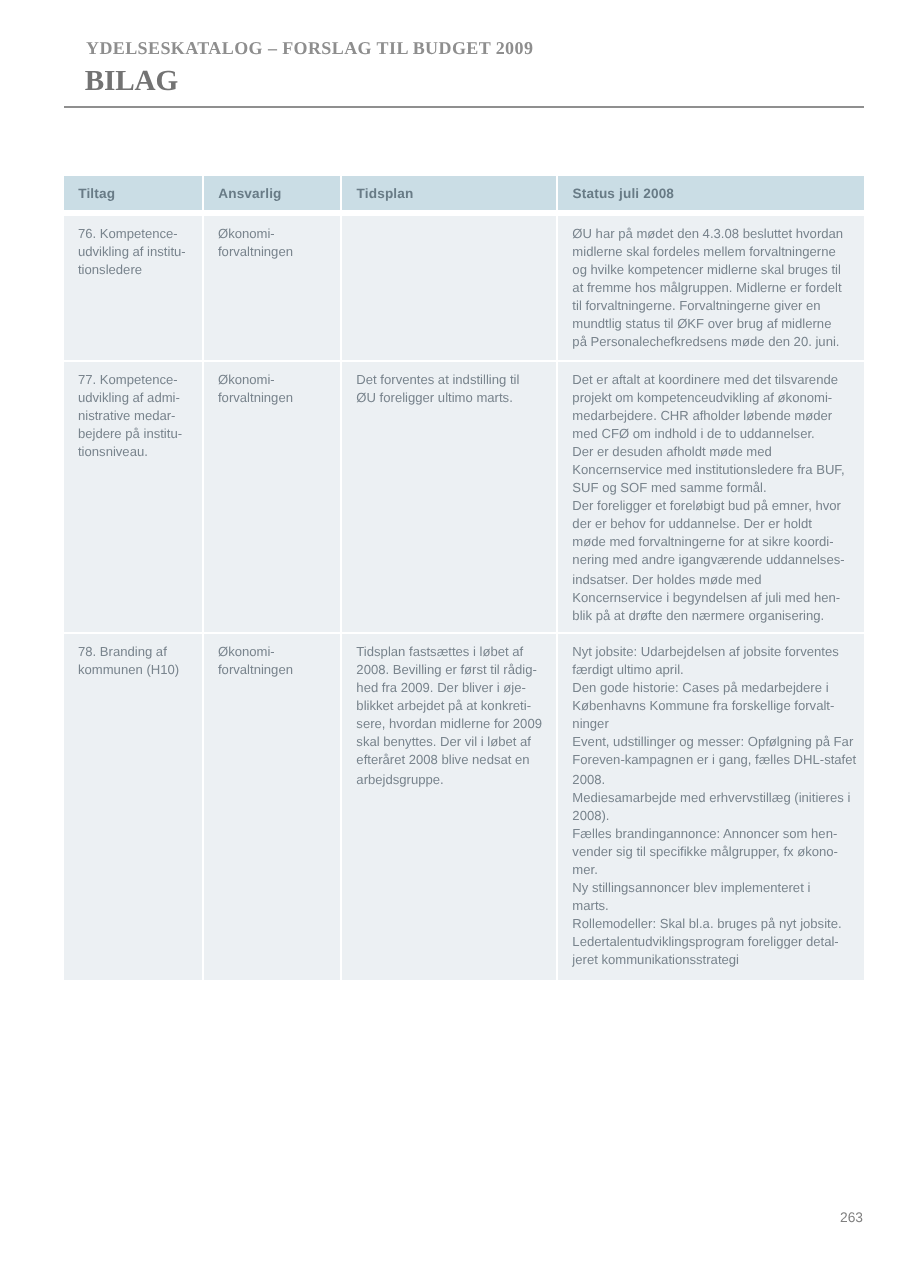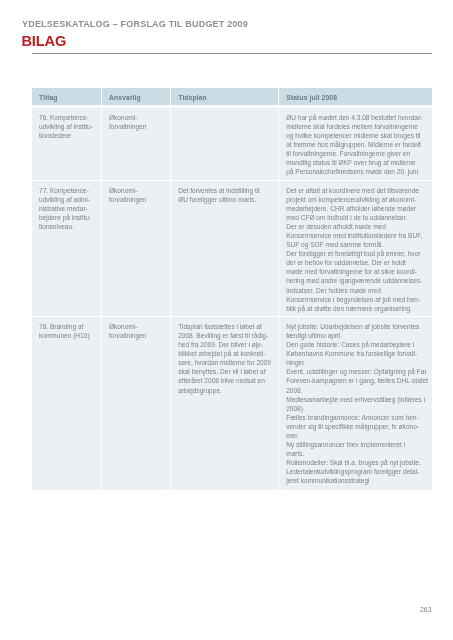--- a/index.html
+++ b/index.html
@@ -6,33 +6,33 @@
     margin: 0; padding: 0;
     width: 453px; height: 640px;
     background: #ffffff;
     overflow: hidden;
   }
   body {
     font-family: "Liberation Sans", sans-serif;
   }
   .page { position: relative; width: 453px; height: 640px; background:#fff; }
 
-  .doc-header { position: absolute; left: 22px; top: 19.3px; }
+  .doc-header { position: absolute; left: 43px; top: 19.3px; font-family: Liberation Serif, serif; }
   .doc-kicker {
     font-size: 9px;
     letter-spacing: 0.2px;
     font-weight: bold;
     color: #8e8e8e;
     white-space: nowrap;
   }
   .doc-title {
     font-size: 14.6px;
     font-weight: bold;
     letter-spacing: -0.1px;
-    color: #b91c1c;
+    color: #737373;
     margin-top: 3.5px;
     margin-left: -0.6px;
   }
   .header-rule {
     position: absolute; left: 31.8px; top: 53px;
     width: 400px; height: 1px; background: #8f8f8f;
   }
 
   table.main {
     position: absolute;

